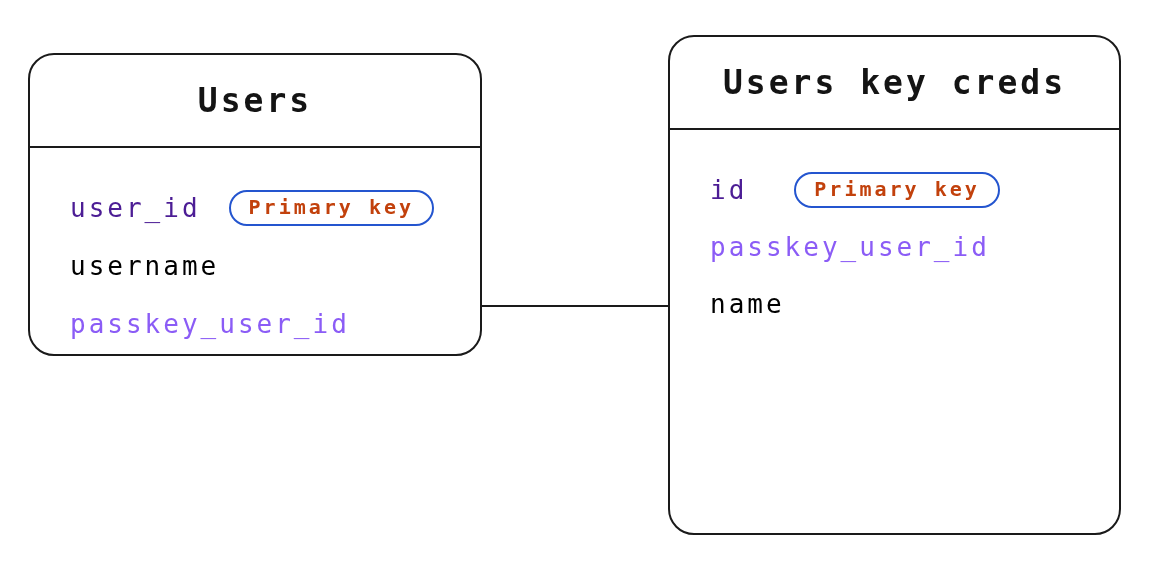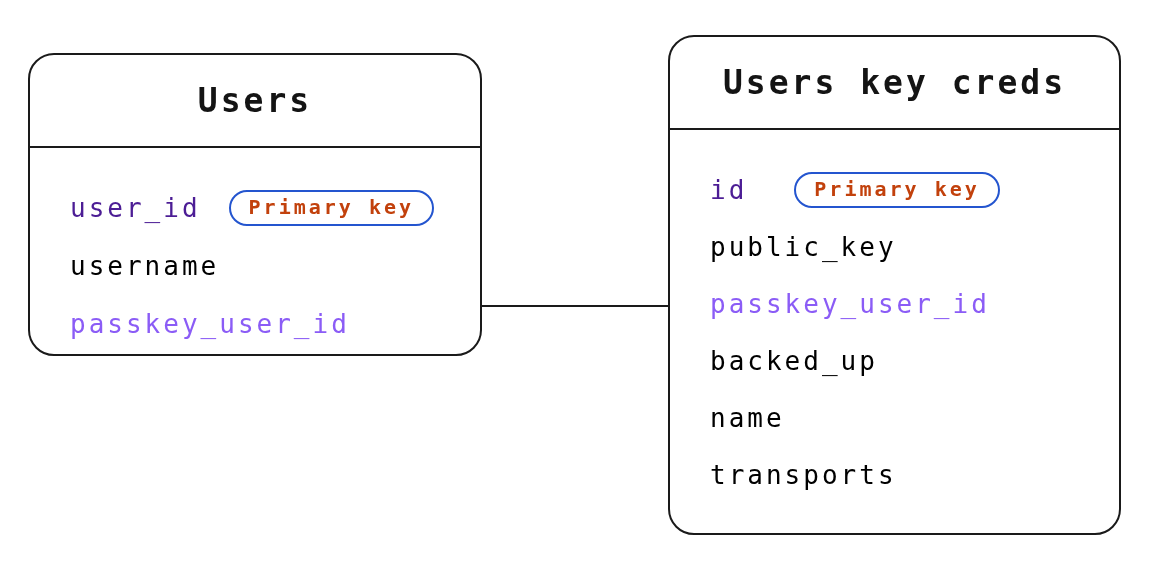--- a/index.html
+++ b/index.html
@@ -103,30 +103,21 @@
   <div class="connector"></div>
 
   <div class="table table--creds">
     <div class="table__header">Users key creds</div>
     <div class="table__fields">
       <div class="field-row">
         <span class="field--blue">id</span>
         <span class="pk-badge">Primary key</span>
       </div>
       <div class="field-row">
-        <span class="field--black">public_key</span>
-      </div>
-      <div class="field-row">
         <span class="field--orange">passkey_user_id</span>
       </div>
       <div class="field-row">
-        <span class="field--black">backed_up</span>
-      </div>
-      <div class="field-row">
         <span class="field--black">name</span>
-      </div>
-      <div class="field-row">
-        <span class="field--black">transports</span>
       </div>
     </div>
   </div>
 
 </div>
 
 </body></html>

